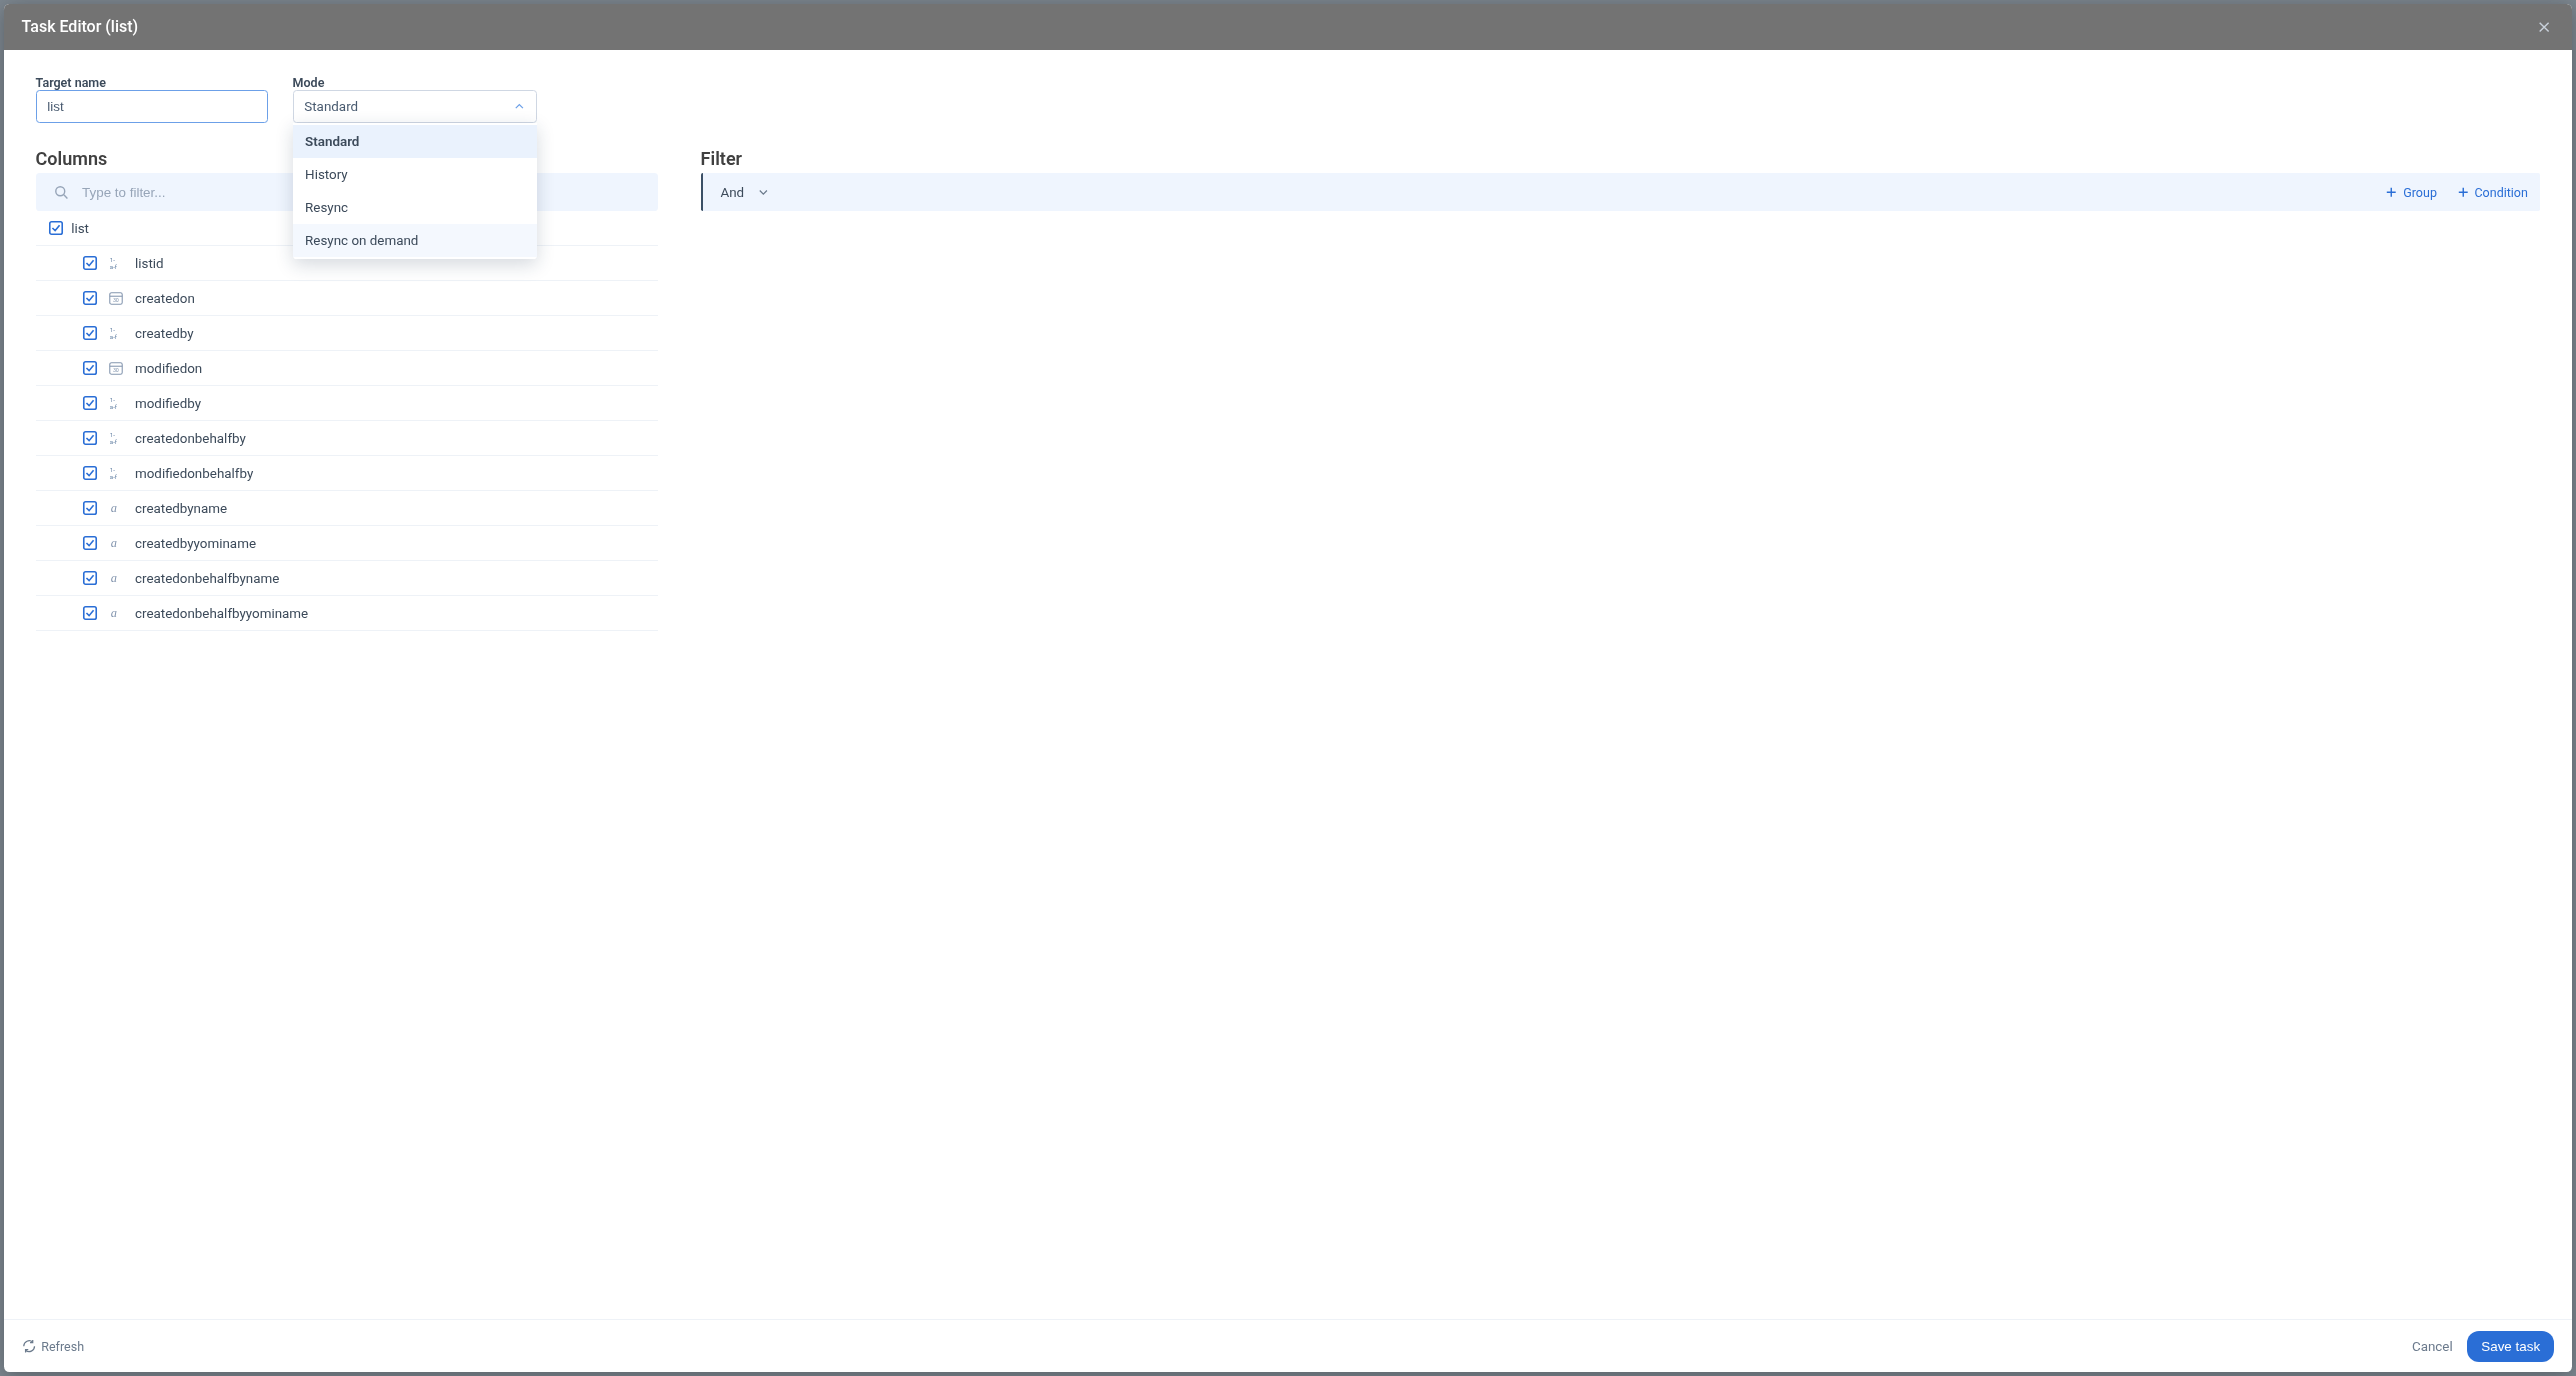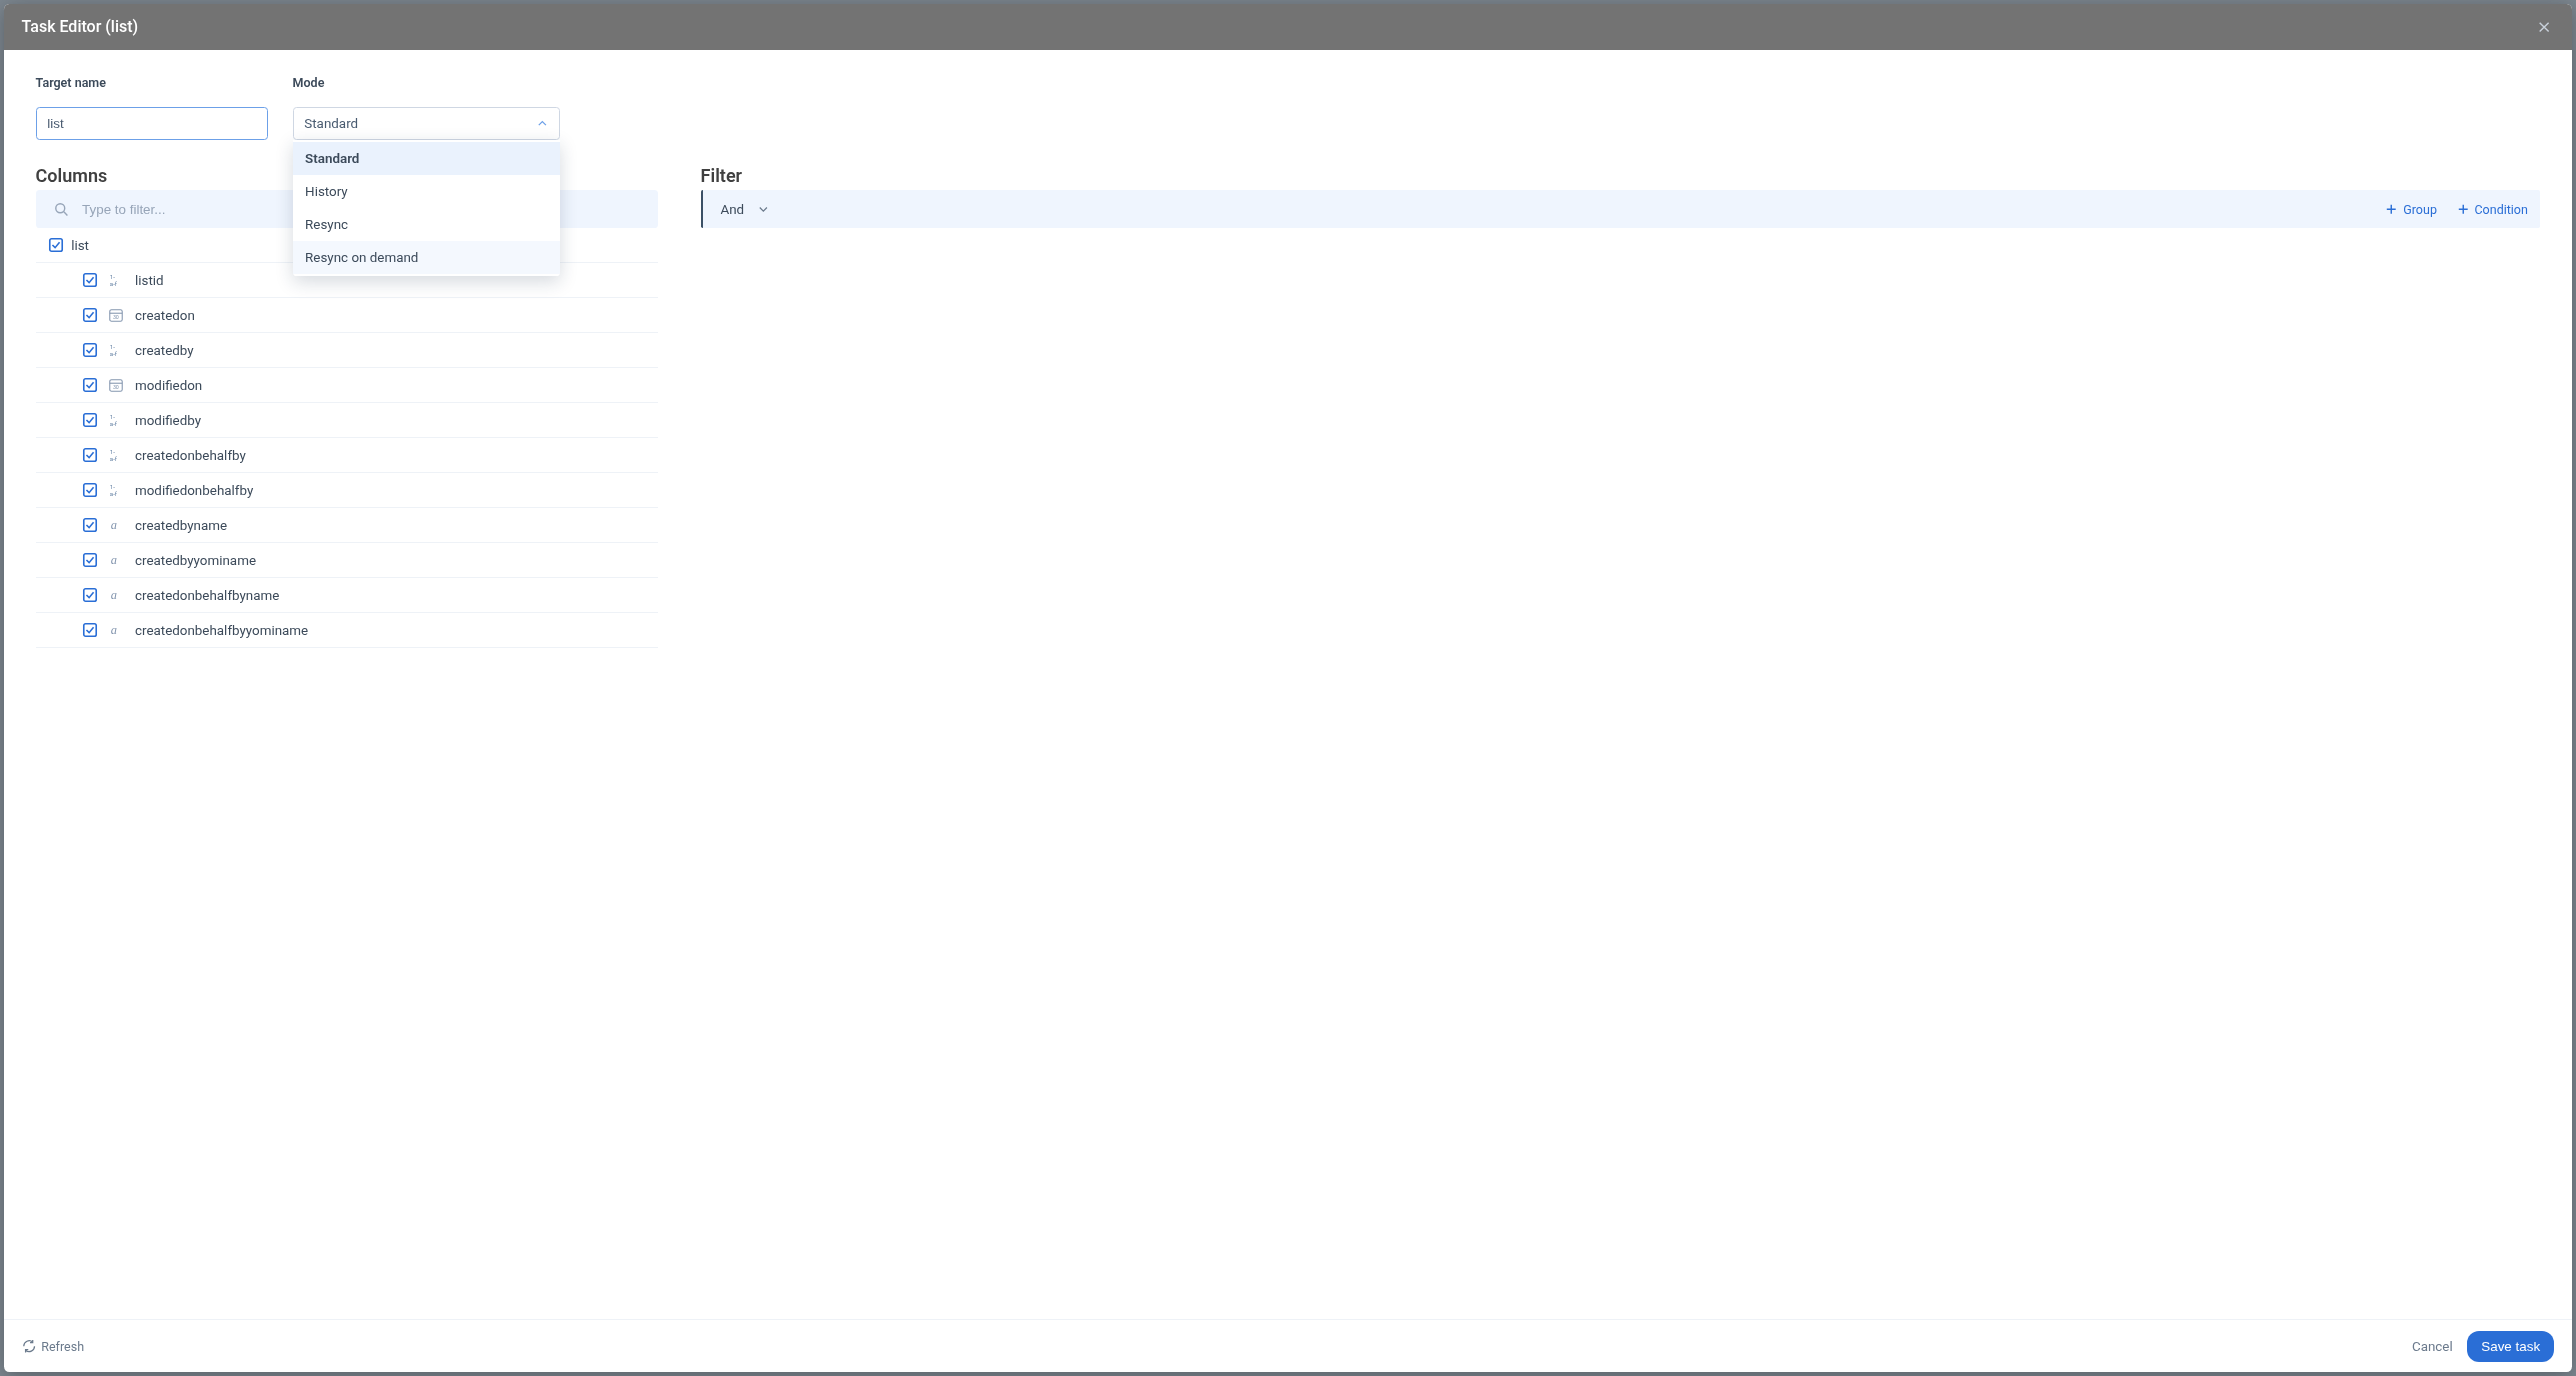--- a/index.html
+++ b/index.html
@@ -38,32 +38,32 @@
   .close-btn svg { width: 14.3px; height: 14.3px; display:block; }
 
   .modal-body {
     flex: 1;
     padding: 25px 32px 0 32px;
     overflow: hidden;
     display: flex; flex-direction: column;
   }
 
   .top-row { display: flex; gap: 25px; margin-bottom: 25px; }
-  .field { display: flex; flex-direction: column; gap: 17px; }
+  .field { display: flex; flex-direction: column; gap: 0; }
   .field-label { font-weight: 600; color: #3c4a5a; font-size: 12.5px; }
   .text-input {
     border: 0.9px solid #6ca0e8;
     border-radius: 3.6px;
     padding: 8px 10.7px;
     font-size: 13.4px;
     color: #495b70;
     outline: none;
     width: 232px;
   }
-  .select-wrap { position: relative; width: 267px; }
+  .select-wrap { position: relative; width: 244px; }
   .select-input {
     border: 0.9px solid #cfd7e3;
     border-radius: 3.6px;
     padding: 8px 10.7px;
     font-size: 13.4px;
     color: #495b70;
     display: flex; align-items: center; justify-content: space-between;
     cursor: pointer;
     background: #fff;
   }

